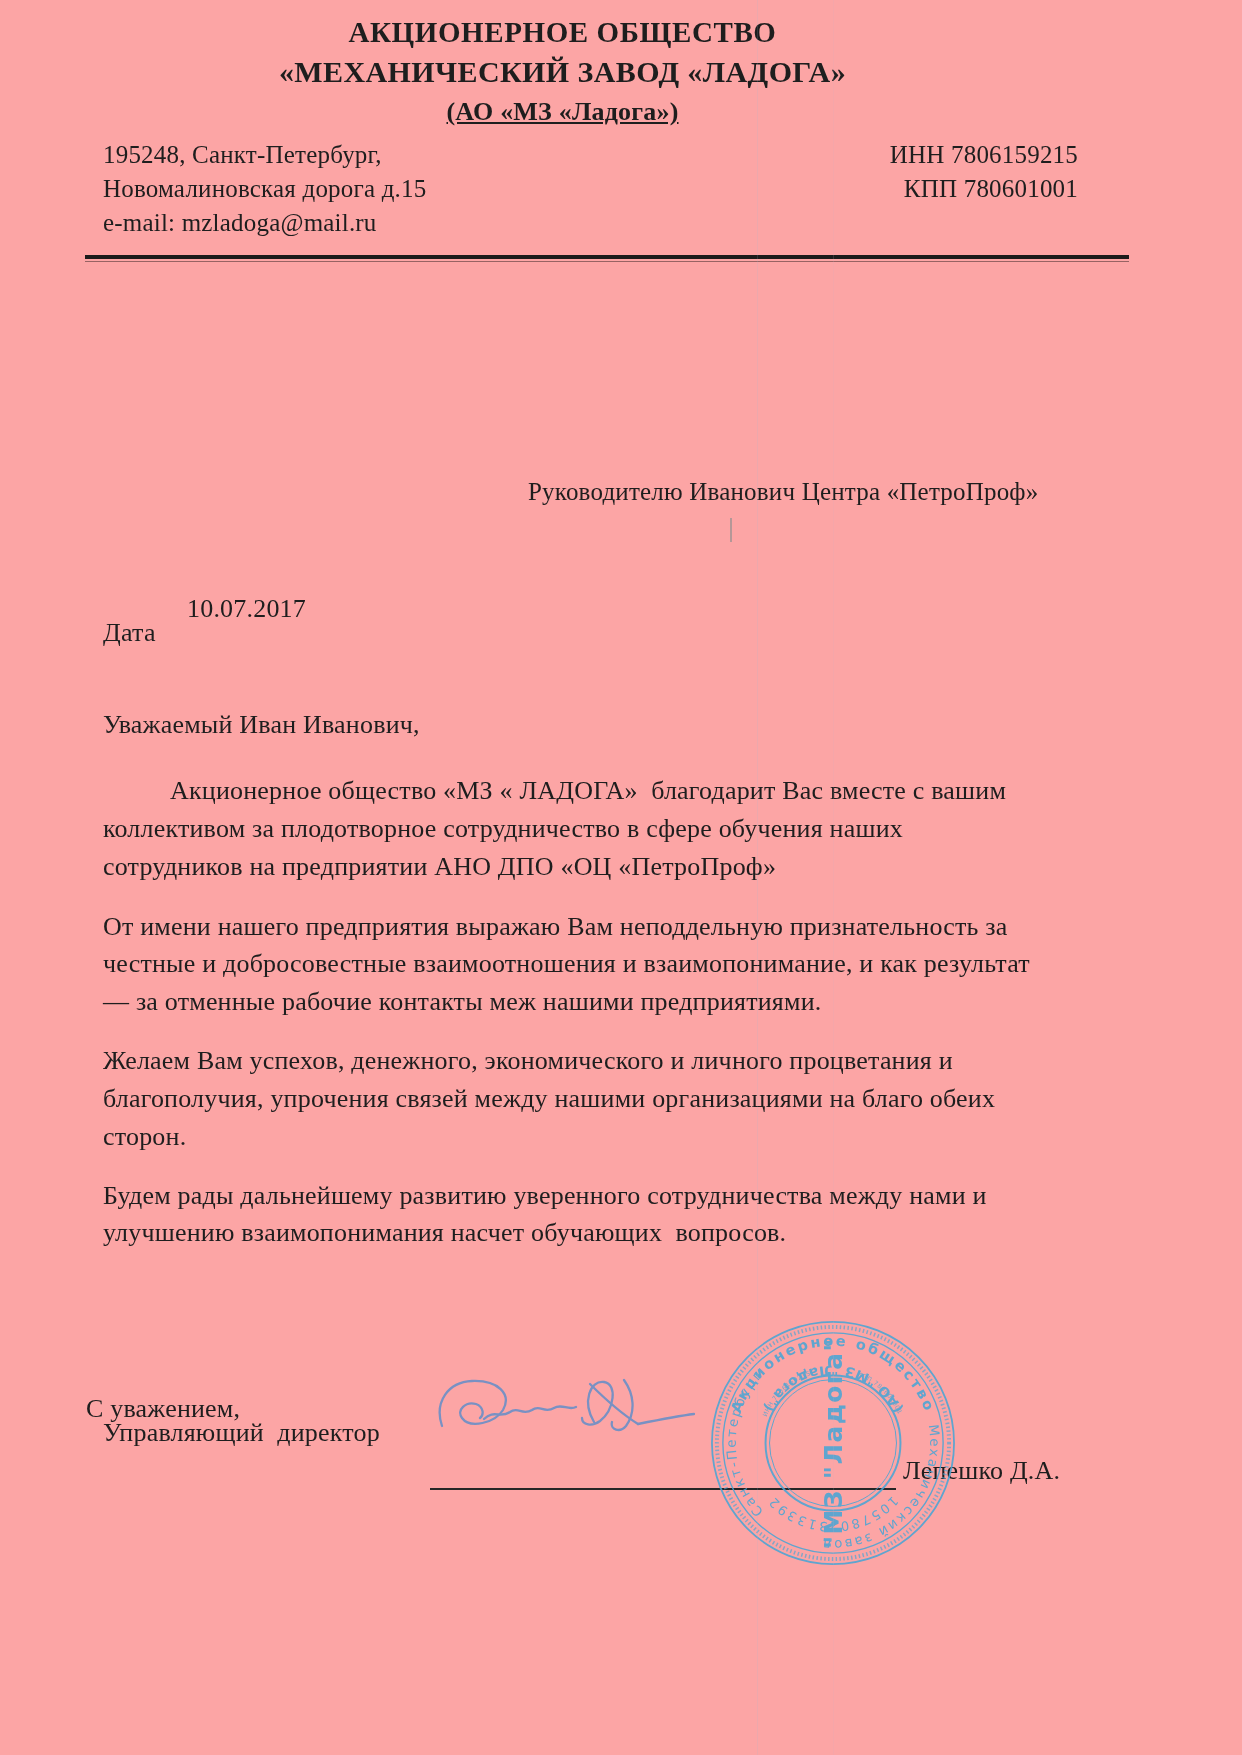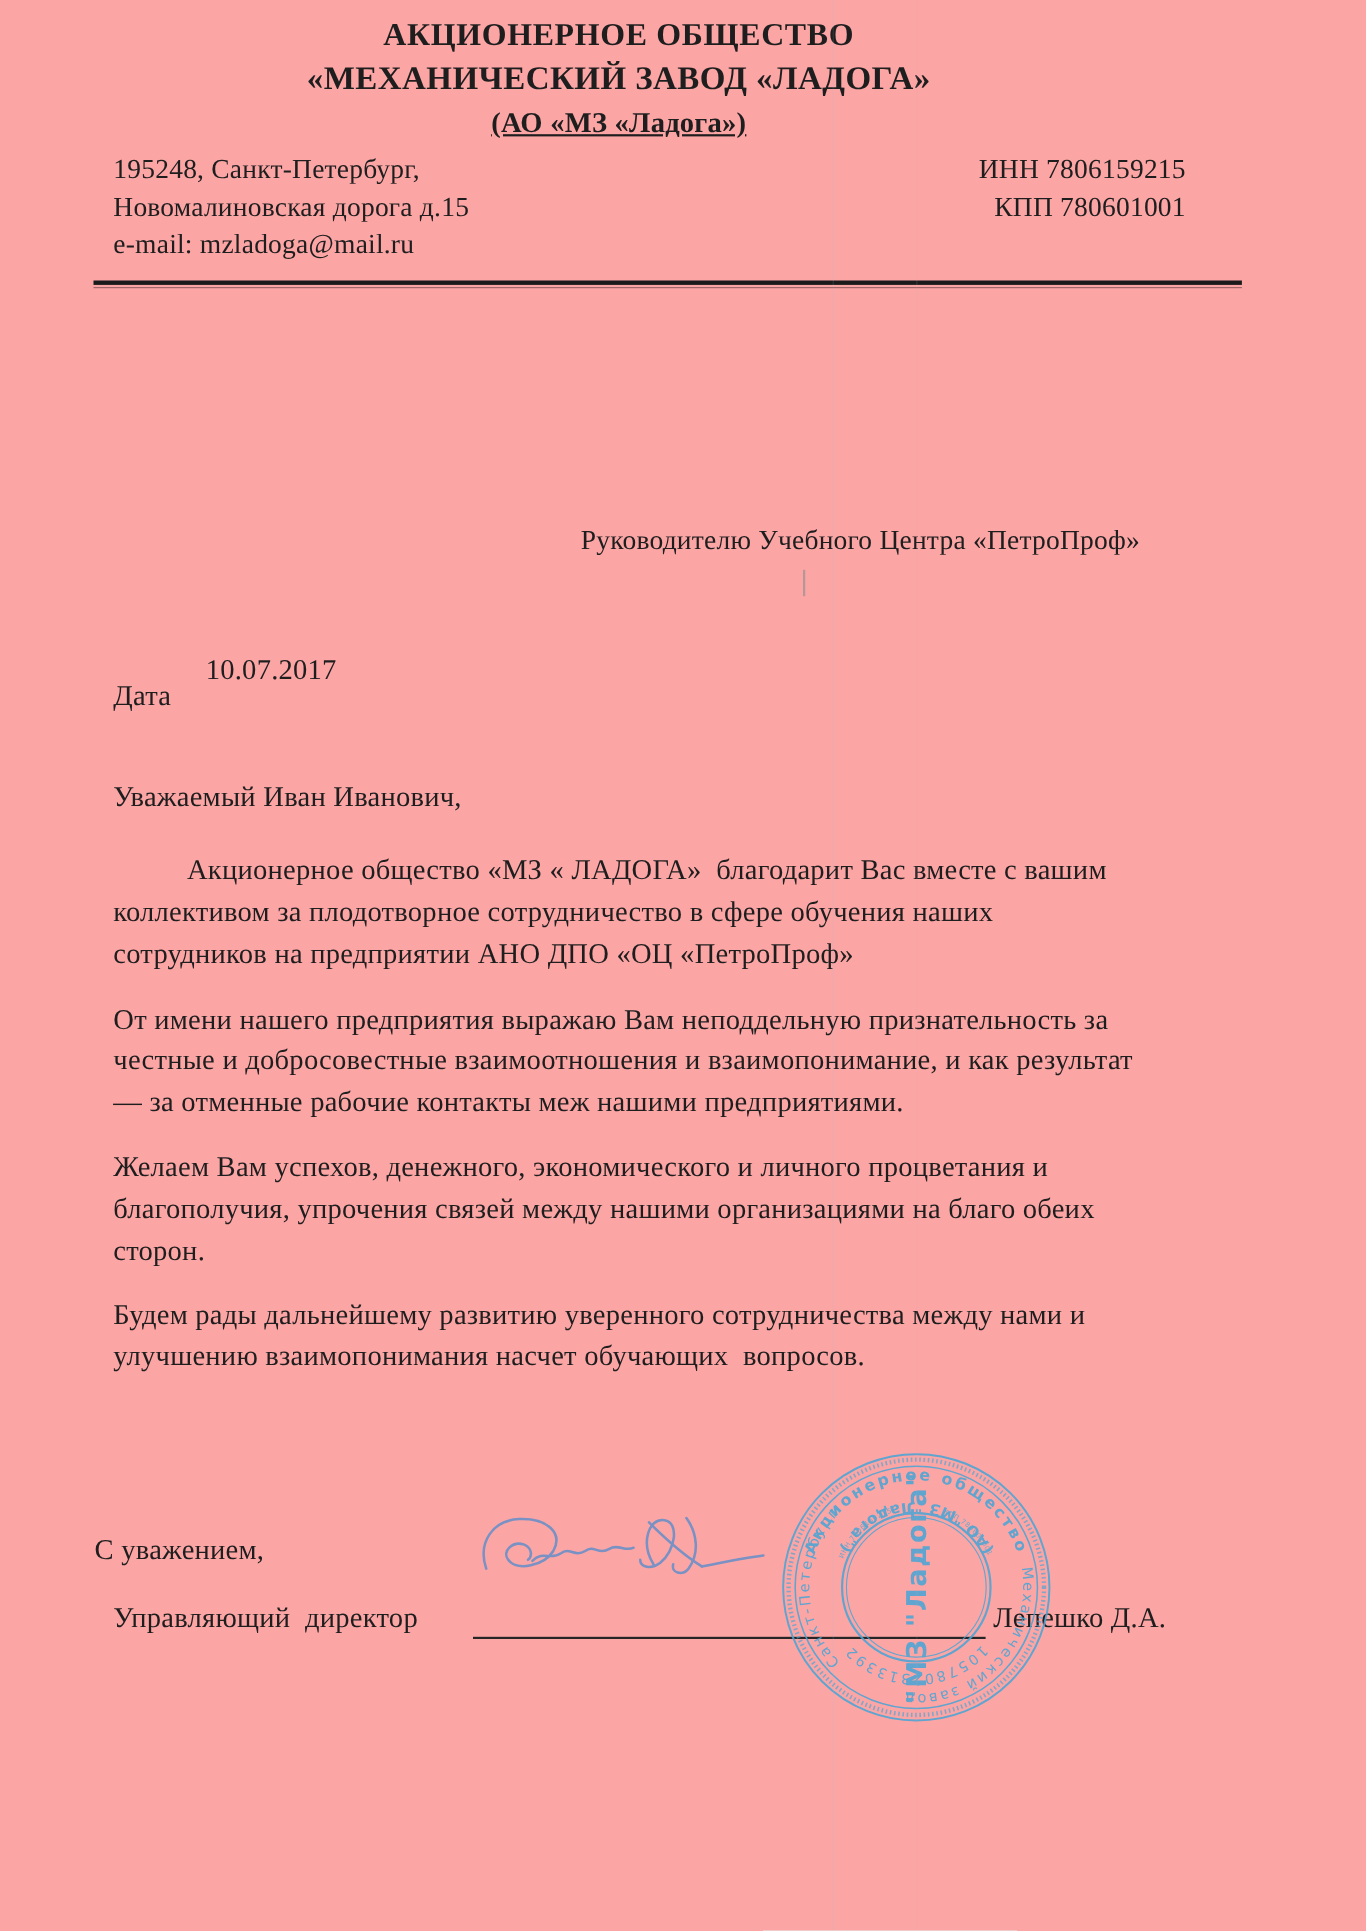--- a/index.html
+++ b/index.html
@@ -42,21 +42,21 @@
   <div class="t contact" style="left:103px;top:141px;">195248, Санкт-Петербург,</div>
   <div class="t contact" style="left:103px;top:175px;">Новомалиновская дорога д.15</div>
   <div class="t contact" style="left:103px;top:209px;">e-mail: mzladoga@mail.ru</div>
 
   <div class="t contact" style="left:760px;top:141px;width:318px;text-align:right;">ИНН 7806159215</div>
   <div class="t contact" style="left:760px;top:175px;width:318px;text-align:right;">КПП 780601001</div>
 
   <div class="rule-thick"></div>
   <div class="rule-thin"></div>
 
-  <div class="t body-line" style="left:528px;top:478px;font-size:25px;">Руководителю Учебного Центра «ПетроПроф»</div>
+  <div class="t body-line" style="left:528px;top:478px;font-size:25px;">Руководителю Иванович Центра «ПетроПроф»</div>
   <div class="artifact-tick"></div>
 
   <div class="t body-line" style="left:103px;top:594px;margin-top:24px;">Дата</div>
   <div class="t body-line" style="left:187px;top:594px;">10.07.2017</div>
 
   <div class="t body-line" style="left:103px;top:710px;">Уважаемый Иван Иванович,</div>
 
   <div class="t body-line" style="left:170px;top:776px;">Акционерное общество «МЗ « ЛАДОГА»  благодарит Вас вместе с вашим</div>
   <div class="t body-line" style="left:103px;top:852px;">сотрудников на предприятии АНО ДПО «ОЦ «ПетроПроф»</div>
   <div class="t body-line" style="left:103px;top:814px;">коллективом за плодотворное сотрудничество в сфере обучения наших</div>
@@ -66,21 +66,21 @@
   <div class="t body-line" style="left:103px;top:987px;">— за отменные рабочие контакты меж нашими предприятиями.</div>
 
   <div class="t body-line" style="left:103px;top:1046px;">Желаем Вам успехов, денежного, экономического и личного процветания и</div>
   <div class="t body-line" style="left:103px;top:1084px;">благополучия, упрочения связей между нашими организациями на благо обеих</div>
   <div class="t body-line" style="left:103px;top:1122px;">сторон.</div>
 
   <div class="t body-line" style="left:103px;top:1181px;">Будем рады дальнейшему развитию уверенного сотрудничества между нами и</div>
   <div class="t body-line" style="left:103px;top:1218px;">улучшению взаимопонимания насчет обучающих  вопросов.</div>
 
   <div class="t body-line" style="left:86px;top:1394px;font-family:Liberation Serif, serif;">С уважением,</div>
-  <div class="t body-line" style="left:103px;top:1456px;">Управляющий  директор</div>
+  <div class="t body-line" style="left:103px;top:1418px;">Управляющий  директор</div>
   <div class="sig-line"></div>
   <div class="t body-line" style="left:903px;top:1456px;">Лепешко Д.А.</div>
 
   <svg class="sig-svg" viewBox="0 0 270 80">
     <g fill="none" stroke="var(--sig-color,#6b8fc7)" stroke-width="2.3" stroke-linecap="round" stroke-linejoin="round" opacity="0.9">
       <path d="M 10 54 C 2 30 16 10 40 9 C 66 8 80 22 71 38 C 63 51 38 57 30 46 C 24 38 34 29 44 32 C 52 35 52 43 48 46"></path>
       <path d="M 52 47 C 62 37 68 47 78 40 C 86 34 90 44 100 38 C 108 32 112 42 122 36 C 130 31 136 39 144 35"></path>
       <path d="M 162 50 C 150 30 158 8 172 10 C 186 12 182 38 168 49 C 160 55 150 53 150 46"></path>
       <path d="M 158 12 C 172 26 190 42 206 52"></path>
       <path d="M 192 8 C 202 22 204 40 194 54 C 188 61 178 58 180 50"></path>

